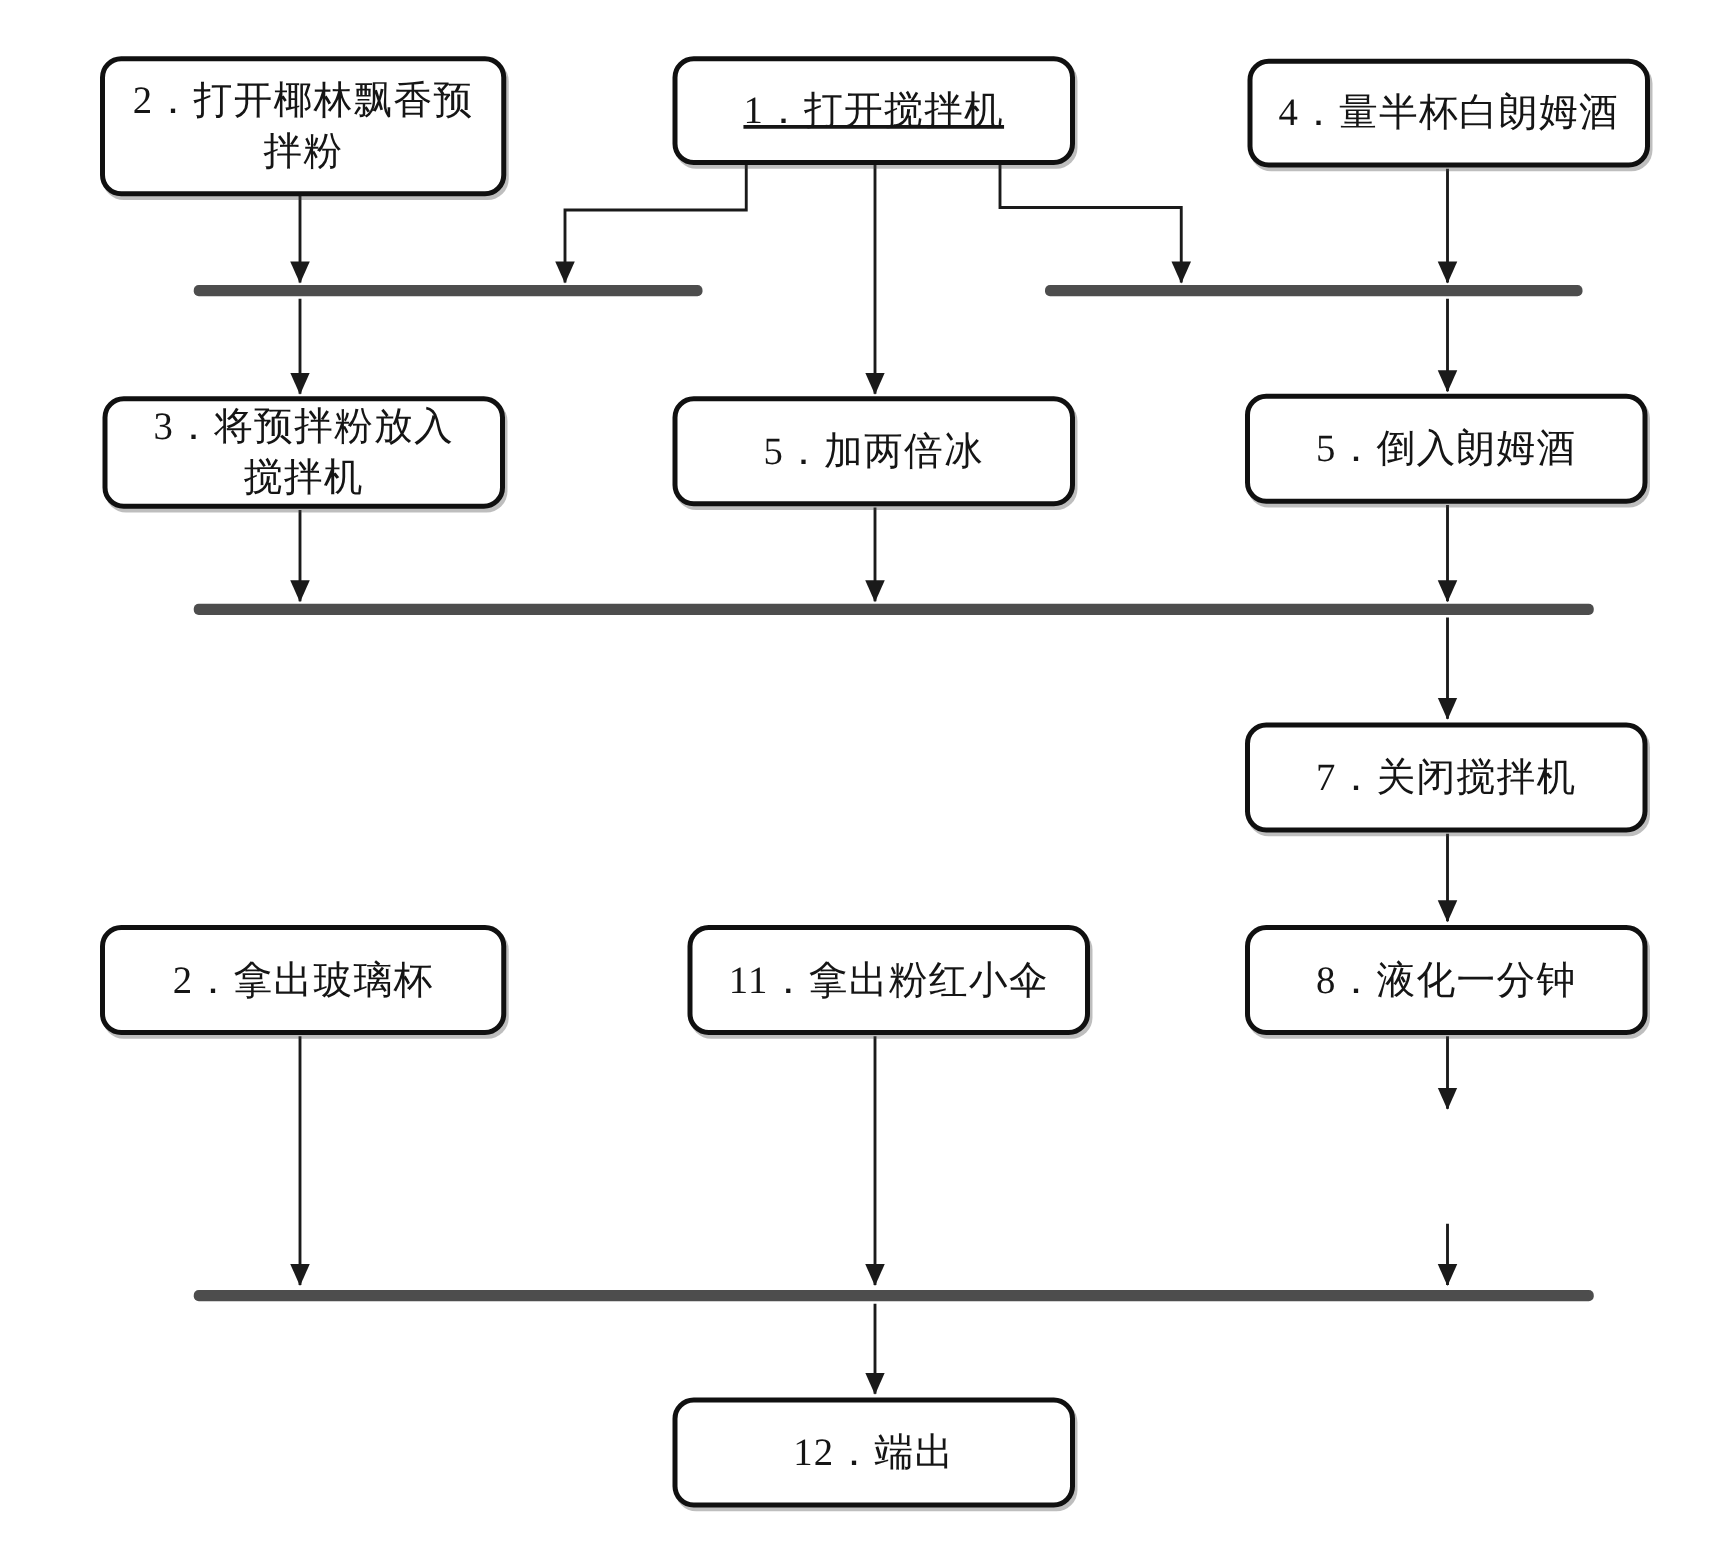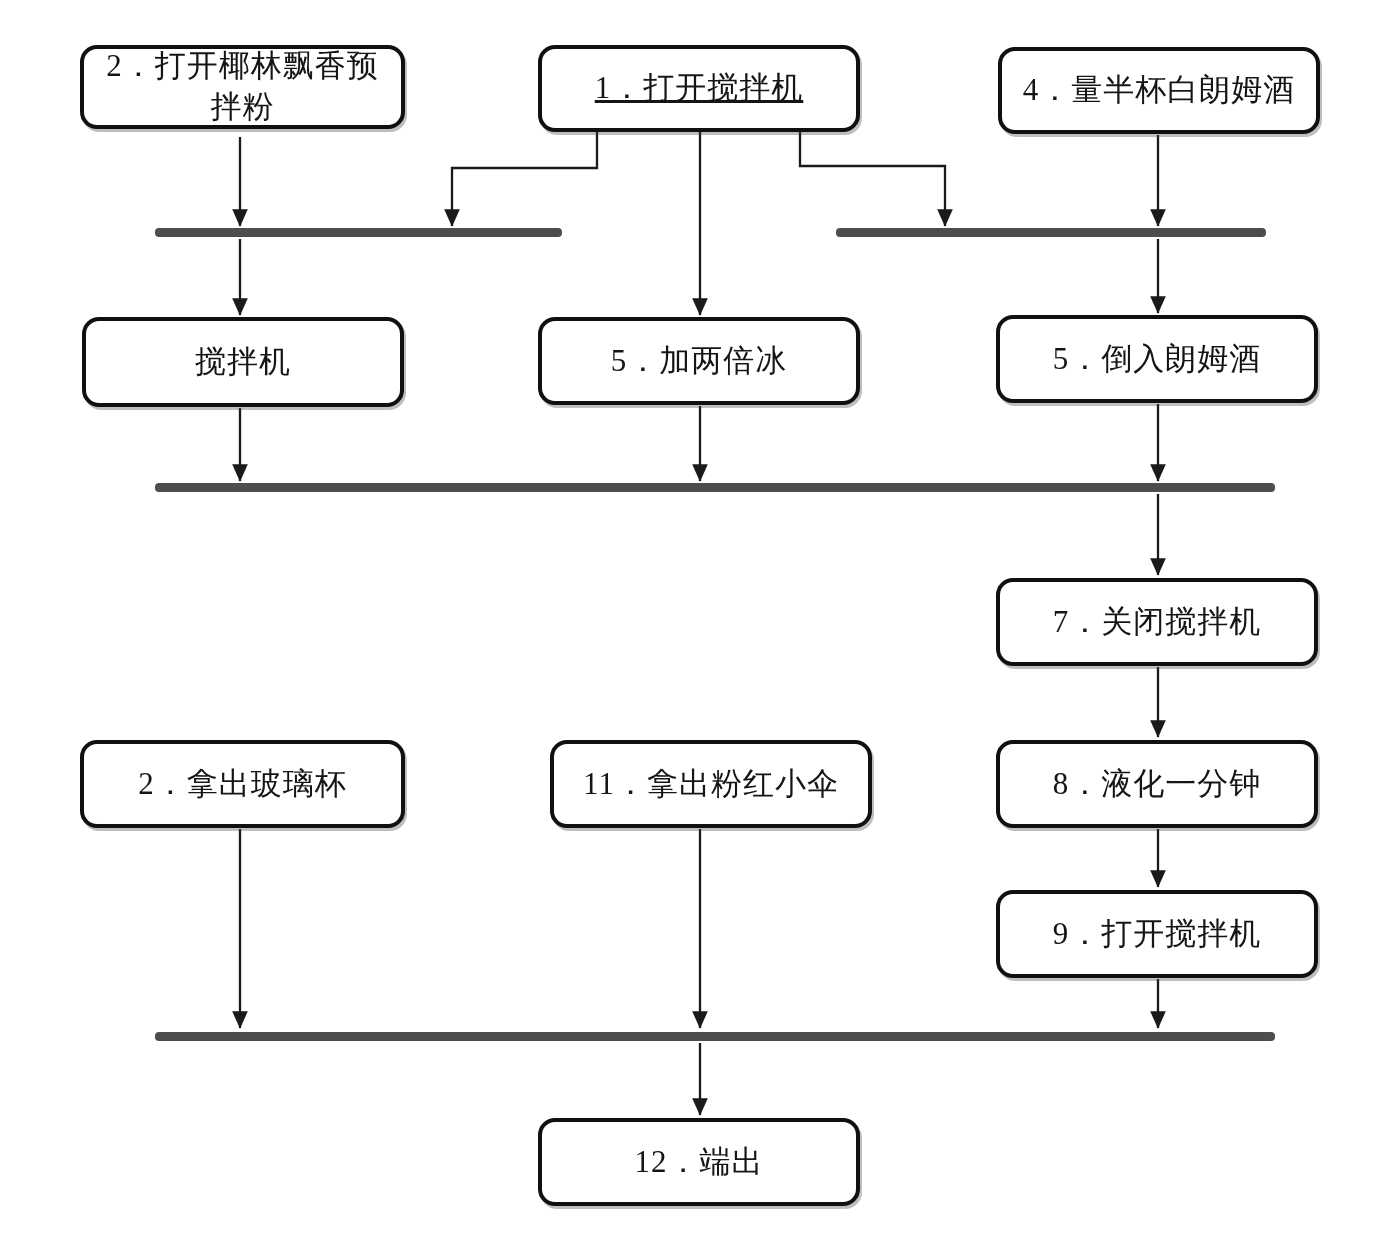--- a/index.html
+++ b/index.html
@@ -20,21 +20,21 @@
     display:flex;flex-direction:column;
     align-items:center;justify-content:center;
     font-size:31px;line-height:1.32;
     color:#151515;text-align:center;
     box-sizing:border-box;
     letter-spacing:1px;
   }
   .node .ln{white-space:nowrap;}
   
   .n1 {left:538px;top:45px; width:322px;height:87px;text-decoration:underline;}
-  .n2 {left:80px; top:45px; width:325px;height:84px;}
+  .n2 {left:80px; top:45px; width:325px;height:112px;}
   .n4 {left:998px;top:47px; width:322px;height:87px;}
   .n3 {left:82px; top:317px;width:322px;height:90px;}
   .n6 {left:538px;top:317px;width:322px;height:88px;}
   .n5 {left:996px;top:315px;width:322px;height:88px;}
   .n7 {left:996px;top:578px;width:322px;height:88px;}
   .n8 {left:996px;top:740px;width:322px;height:88px;}
   .n10{left:80px; top:740px;width:325px;height:88px;}
   .n11{left:538px;top:740px;width:322px;height:88px;margin-left:12px;}
   .n9 {left:996px;top:890px;width:322px;height:88px;}
   .n12{left:538px;top:1118px;width:322px;height:88px;}
@@ -86,20 +86,21 @@
 
   <div class="node n1">
     <div class="ln">1．打开搅拌机</div>
   </div>
 
   <div class="node n4">
     <div class="ln">4．量半杯白朗姆酒</div>
   </div>
 
   <div class="node n3">
+    <div class="ln">3．将预拌粉放入</div>
     <div class="ln">搅拌机</div>
   </div>
 
   <div class="node n6">
     <div class="ln">5．加两倍冰</div>
   </div>
 
   <div class="node n5">
     <div class="ln">5．倒入朗姆酒</div>
   </div>
@@ -113,21 +114,18 @@
   </div>
 
   <div class="node n11">
     <div class="ln">11．拿出粉红小伞</div>
   </div>
 
   <div class="node n8">
     <div class="ln">8．液化一分钟</div>
   </div>
 
-  <div class="node n9">
-    <div class="ln">9．打开搅拌机</div>
-  </div>
 
   <div class="node n12">
     <div class="ln">12．端出</div>
   </div>
 
 </div>
 
 </body></html>

